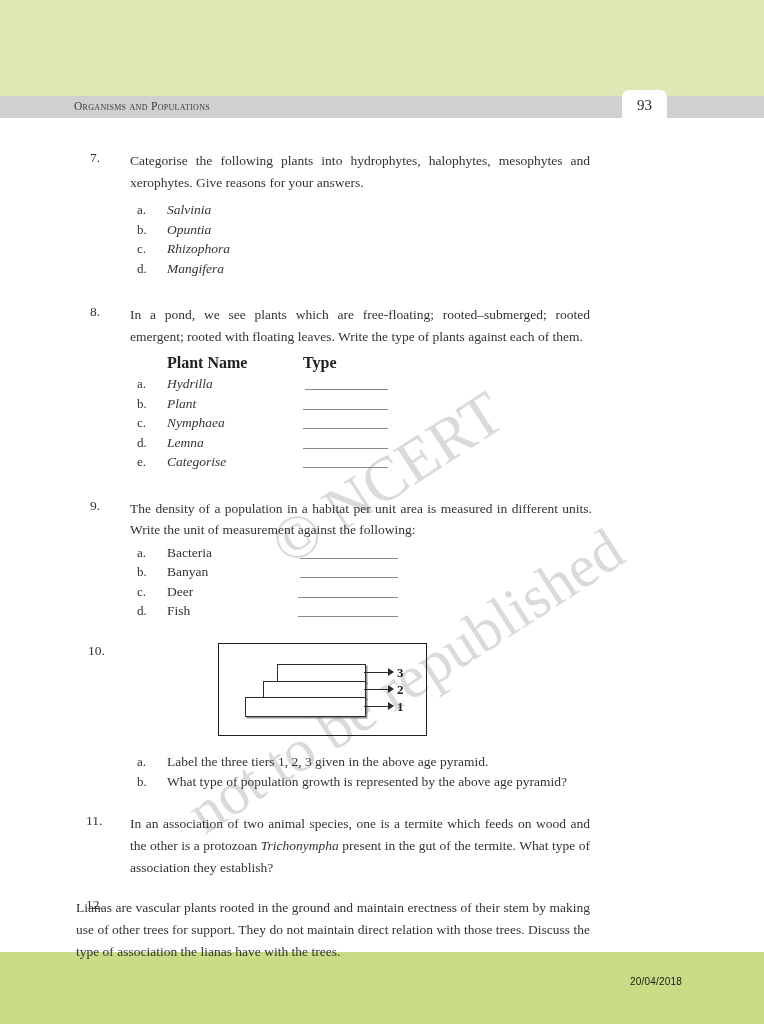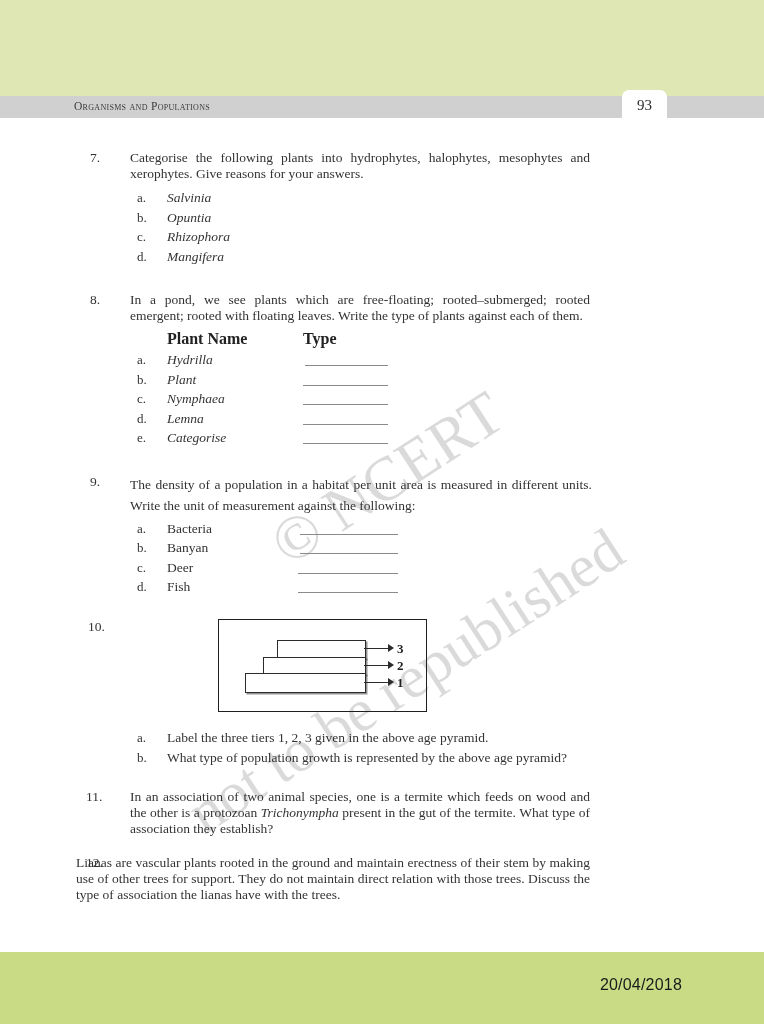--- a/index.html
+++ b/index.html
@@ -76,21 +76,21 @@
     top: 952px;
     width: 764px;
     height: 72px;
     background: #c9dc85;
   }
   .footer-date {
     position: absolute;
     right: 82px;
     top: 976px;
     font-family: "Liberation Sans", sans-serif;
-    font-size: 16px;
+    font-size: 10px;
     color: #1a1a1a;
     letter-spacing: 0.2px;
   }
 
   
   .watermark {
     position: absolute;
     left: 0; top: 0;
     width: 764px;
     height: 1024px;
@@ -142,21 +142,21 @@
     position: absolute;
     left: 90px;
     top: 0;
     width: 32px;
     text-align: left;
     font-size: 13.5px;
     color: #333333;
   }
   .qtext {
     font-size: 13.5px;
-    line-height: 16px;
+    line-height: 22px;
     color: #333333;
     text-align: justify;
     text-justify: inter-word;
   }
 
   .subitem {
     position: relative;
     padding-left: 167px;
     height: 19.5px;
     line-height: 19.5px;

